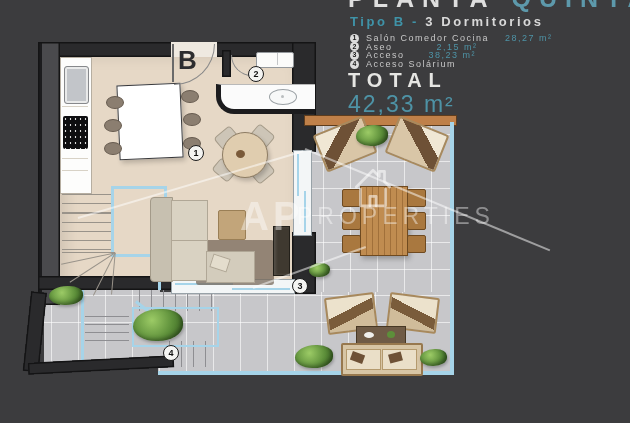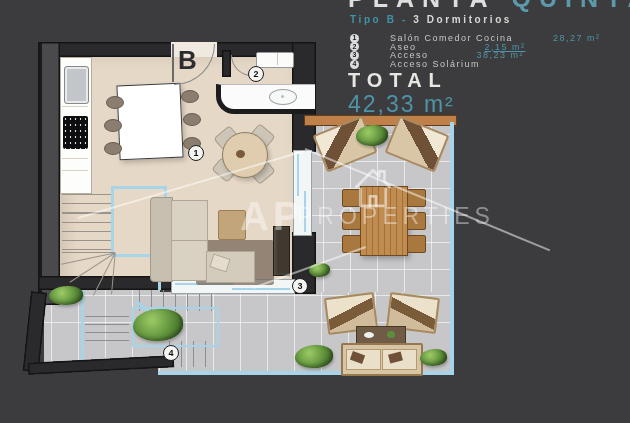--- a/index.html
+++ b/index.html
@@ -27,32 +27,32 @@
          box-shadow:inset -2px -2px 4px rgba(0,0,0,.35),1px 2px 3px rgba(0,0,0,.25);}
   .stepline-v{position:absolute;z-index:2;background-image:repeating-linear-gradient(to right,transparent 0 11px,#8e8e92 11px 12px);}
   .stepline-h{position:absolute;z-index:2;background-image:repeating-linear-gradient(to bottom,transparent 0 7px,#8e8e92 7px 8px);}
   .stair-line{position:absolute;height:1.4px;background:#99938a;transform-origin:left center;z-index:3;}
   .wm{position:absolute;z-index:7;pointer-events:none;color:rgba(255,255,255,.42);}
   .wm-line{position:absolute;height:2.2px;background:rgba(255,255,255,.5);transform-origin:left center;z-index:7;pointer-events:none;}
   
   .panel-title{position:absolute;left:348px;top:-16px;font-size:25px;font-weight:bold;
                letter-spacing:8px;color:#dedede;white-space:nowrap;z-index:8;}
   .panel-title .teal{color:#5d99ab;margin-left:16px;}
-  .panel-sub{position:absolute;left:350px;top:14px;font-size:10px;font-weight:bold;
+  .panel-sub{position:absolute;left:350px;top:14px;font-size:13px;font-weight:bold;
              letter-spacing:2.6px;color:#d8d8d8;white-space:nowrap;z-index:8;}
   .panel-sub .teal{color:#3f93a8;}
   .legend{position:absolute;left:350px;top:34px;z-index:8;}
   .lrow{display:flex;align-items:center;height:8.6px;line-height:8.6px;margin-bottom:0;
-        font-size:9px;letter-spacing:1.5px;color:#c8c8c8;white-space:nowrap;gap:24px;}
+        font-size:9px;letter-spacing:1.5px;color:#c8c8c8;white-space:nowrap;}
   .lnum{width:9px;height:9px;border-radius:50%;background:#dcdcdc;color:#1a1a1a;font-size:7px;
         font-weight:bold;display:inline-flex;align-items:center;justify-content:center;
         margin-right:7px;letter-spacing:0;flex:0 0 auto;}
   .lval{color:#4e93a6;}
   .lrow:nth-child(1) .lval{margin-left:16px;}
-  .lrow:nth-child(2) .lval{margin-left:44px;text-decoration:underline;}
+  .lrow:nth-child(2) .lval{margin-left:44px;}
   .lrow:nth-child(3) .lval{margin-left:24px;}
   .total-label{position:absolute;left:348px;top:69px;font-size:20px;font-weight:bold;
                letter-spacing:7px;color:#e6e6e3;z-index:8;}
   .total-value{position:absolute;left:348px;top:91px;font-size:23px;letter-spacing:2px;
                color:#4e93a6;z-index:8;}
   .unit-letter{position:absolute;left:178px;top:45px;font-size:26px;font-weight:bold;
                color:#2d2d2f;z-index:5;}
 </style>
 </head>
 <body>

